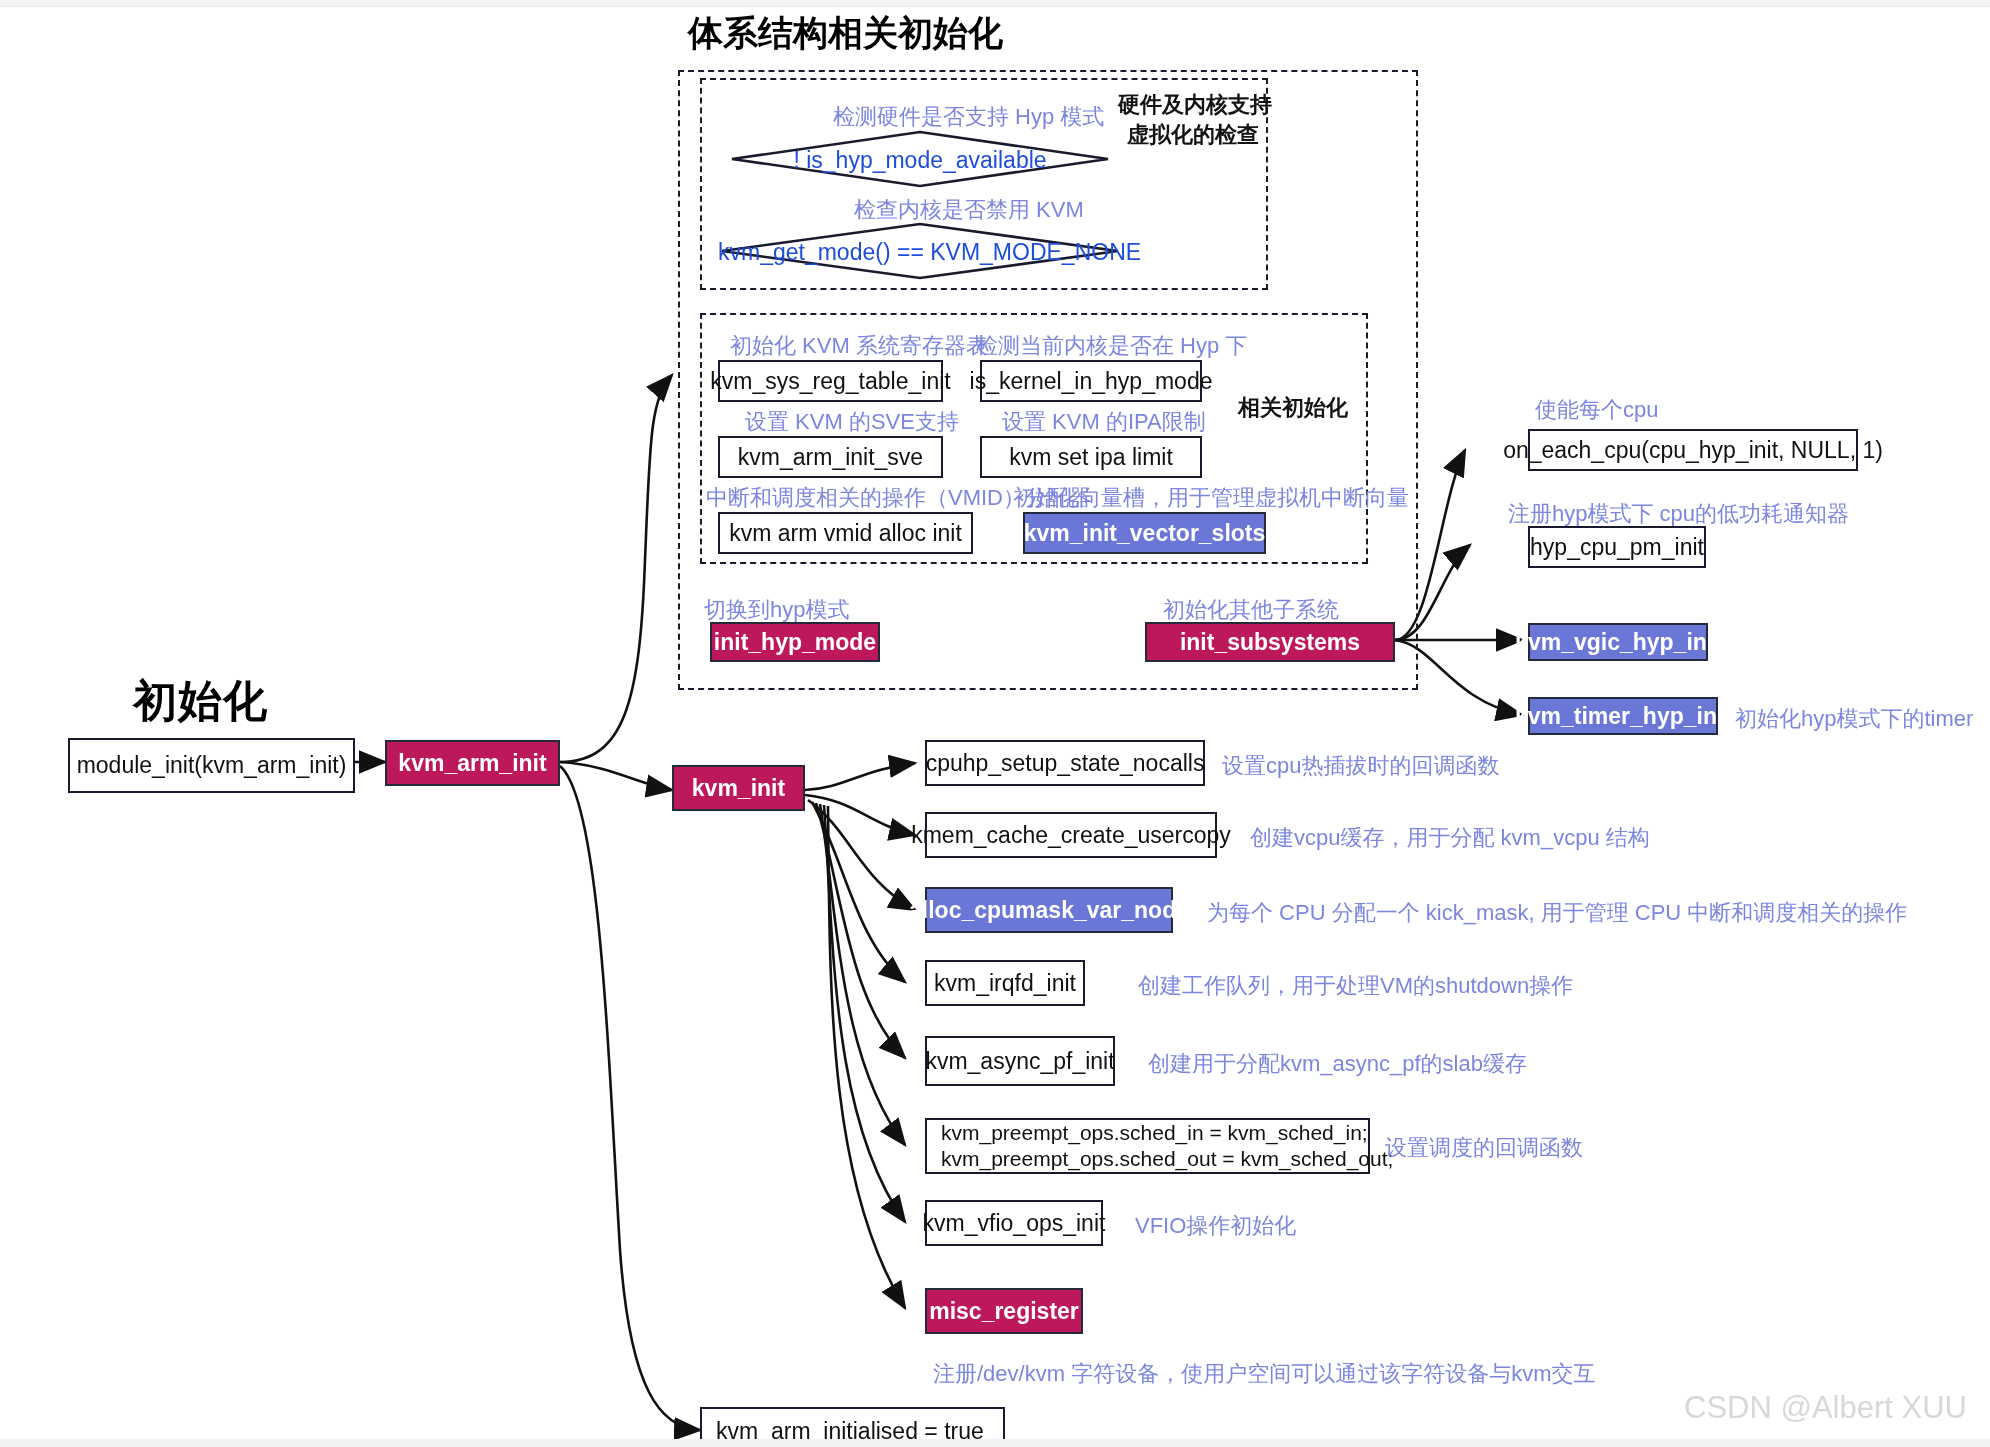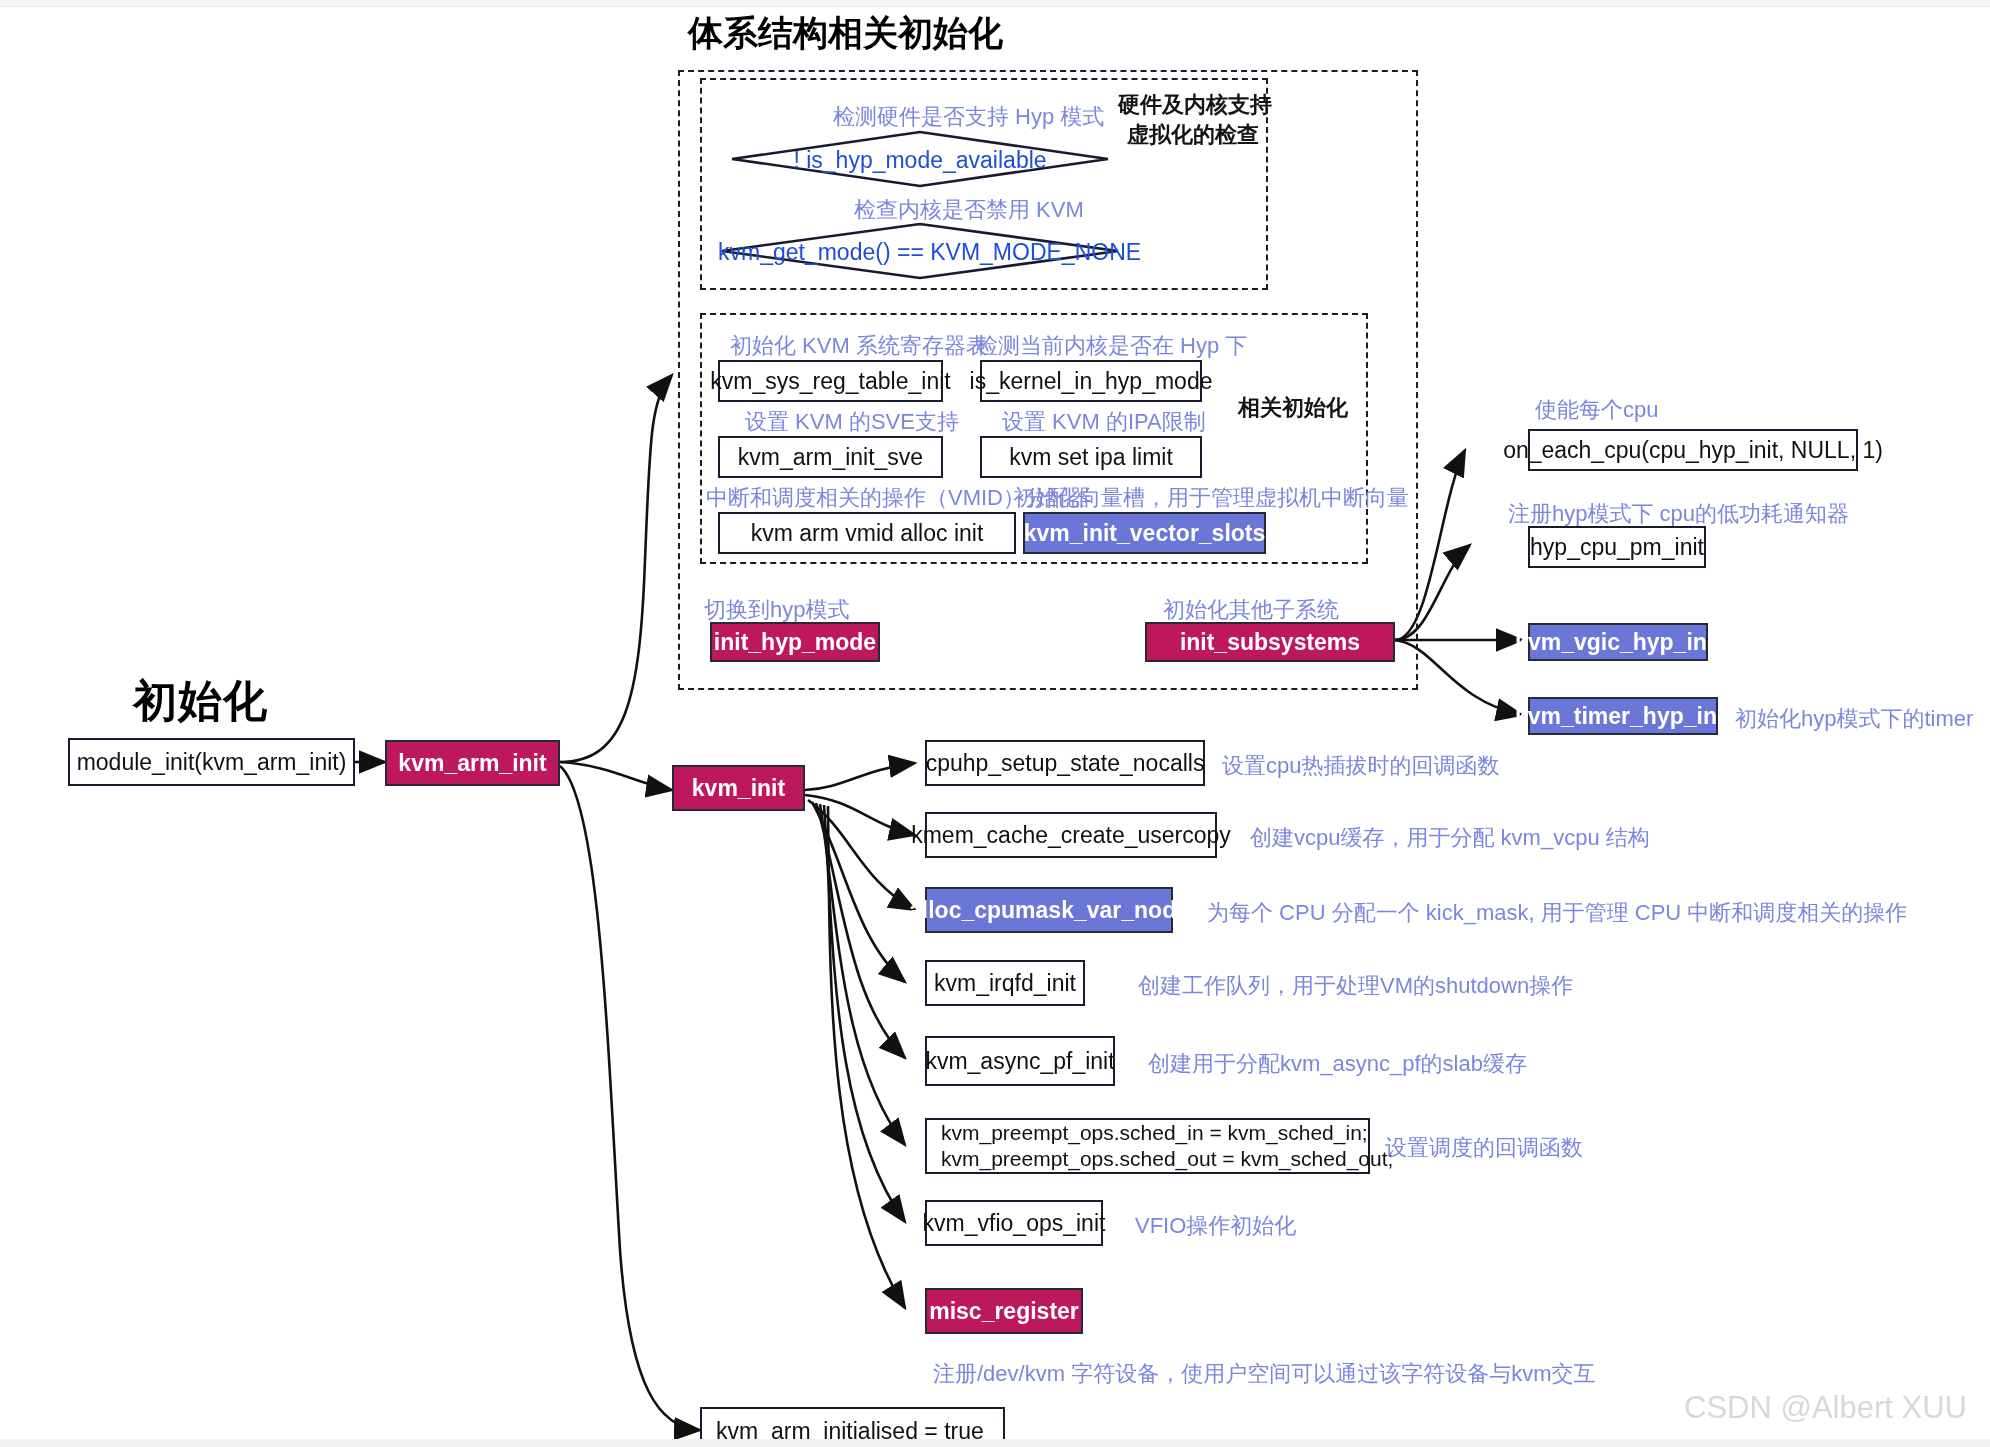--- a/index.html
+++ b/index.html
@@ -190,21 +190,21 @@
   <div class="note" style="left:976px; top:332px;">检测当前内核是否在 Hyp 下</div>
   <div class="node center" style="left:980px; top:360px; width:222px; height:42px;">is_kernel_in_hyp_mode</div>
 
   <div class="note" style="left:745px; top:408px;">设置 KVM 的SVE支持</div>
   <div class="node center" style="left:718px; top:436px; width:225px; height:42px;">kvm_arm_init_sve</div>
 
   <div class="note" style="left:1002px; top:408px;">设置 KVM 的IPA限制</div>
   <div class="node center" style="left:980px; top:436px; width:222px; height:42px;">kvm set ipa limit</div>
 
   <div class="note" style="left:706px; top:484px;">中断和调度相关的操作（VMID）分配器</div>
-  <div class="node center" style="left:718px; top:512px; width:298px; height:42px;">kvm arm vmid alloc init</div>
+  <div class="node center" style="left:718px; top:512px; width:255px; height:42px;">kvm arm vmid alloc init</div>
 
   <div class="note" style="left:1013px; top:484px;">初始化向量槽，用于管理虚拟机中断向量</div>
   <div class="node blue" style="left:1023px; top:512px; width:243px; height:42px;">kvm_init_vector_slots</div>
 
   <div class="note" style="left:704px; top:596px;">切换到hyp模式</div>
   <div class="node red" style="left:710px; top:622px; width:170px; height:40px;">init_hyp_mode</div>
 
   <div class="note" style="left:1163px; top:596px;">初始化其他子系统</div>
   <div class="node red" style="left:1145px; top:622px; width:250px; height:40px;">init_subsystems</div>
 
@@ -212,21 +212,21 @@
   <div class="node center" style="left:1528px; top:429px; width:330px; height:42px;">on_each_cpu(cpu_hyp_init, NULL, 1)</div>
 
   <div class="note" style="left:1508px; top:500px;">注册hyp模式下 cpu的低功耗通知器</div>
   <div class="node center" style="left:1528px; top:526px; width:178px; height:42px;">hyp_cpu_pm_init</div>
 
   <div class="node blue" style="left:1528px; top:623px; width:180px; height:38px;">kvm_vgic_hyp_init</div>
 
   <div class="node blue" style="left:1528px; top:697px; width:190px; height:38px;">kvm_timer_hyp_init</div>
   <div class="note" style="left:1735px; top:705px;">初始化hyp模式下的timer</div>
 
-  <div class="node center" style="left:68px; top:738px; width:287px; height:48px;">module_init(kvm_arm_init)</div>
+  <div class="node center" style="left:68px; top:738px; width:287px; height:55px;">module_init(kvm_arm_init)</div>
 
   <div class="node red" style="left:385px; top:740px; width:175px; height:46px;">kvm_arm_init</div>
 
   <div class="node red" style="left:672px; top:765px; width:133px; height:46px;">kvm_init</div>
 
   <div class="node" style="left:700px; top:1407px; width:305px; height:48px;">kvm_arm_initialised = true</div>
 
   <div class="node center" style="left:925px; top:740px; width:280px; height:46px;">cpuhp_setup_state_nocalls</div>
   <div class="note" style="left:1222px; top:752px;">设置cpu热插拔时的回调函数</div>
 

